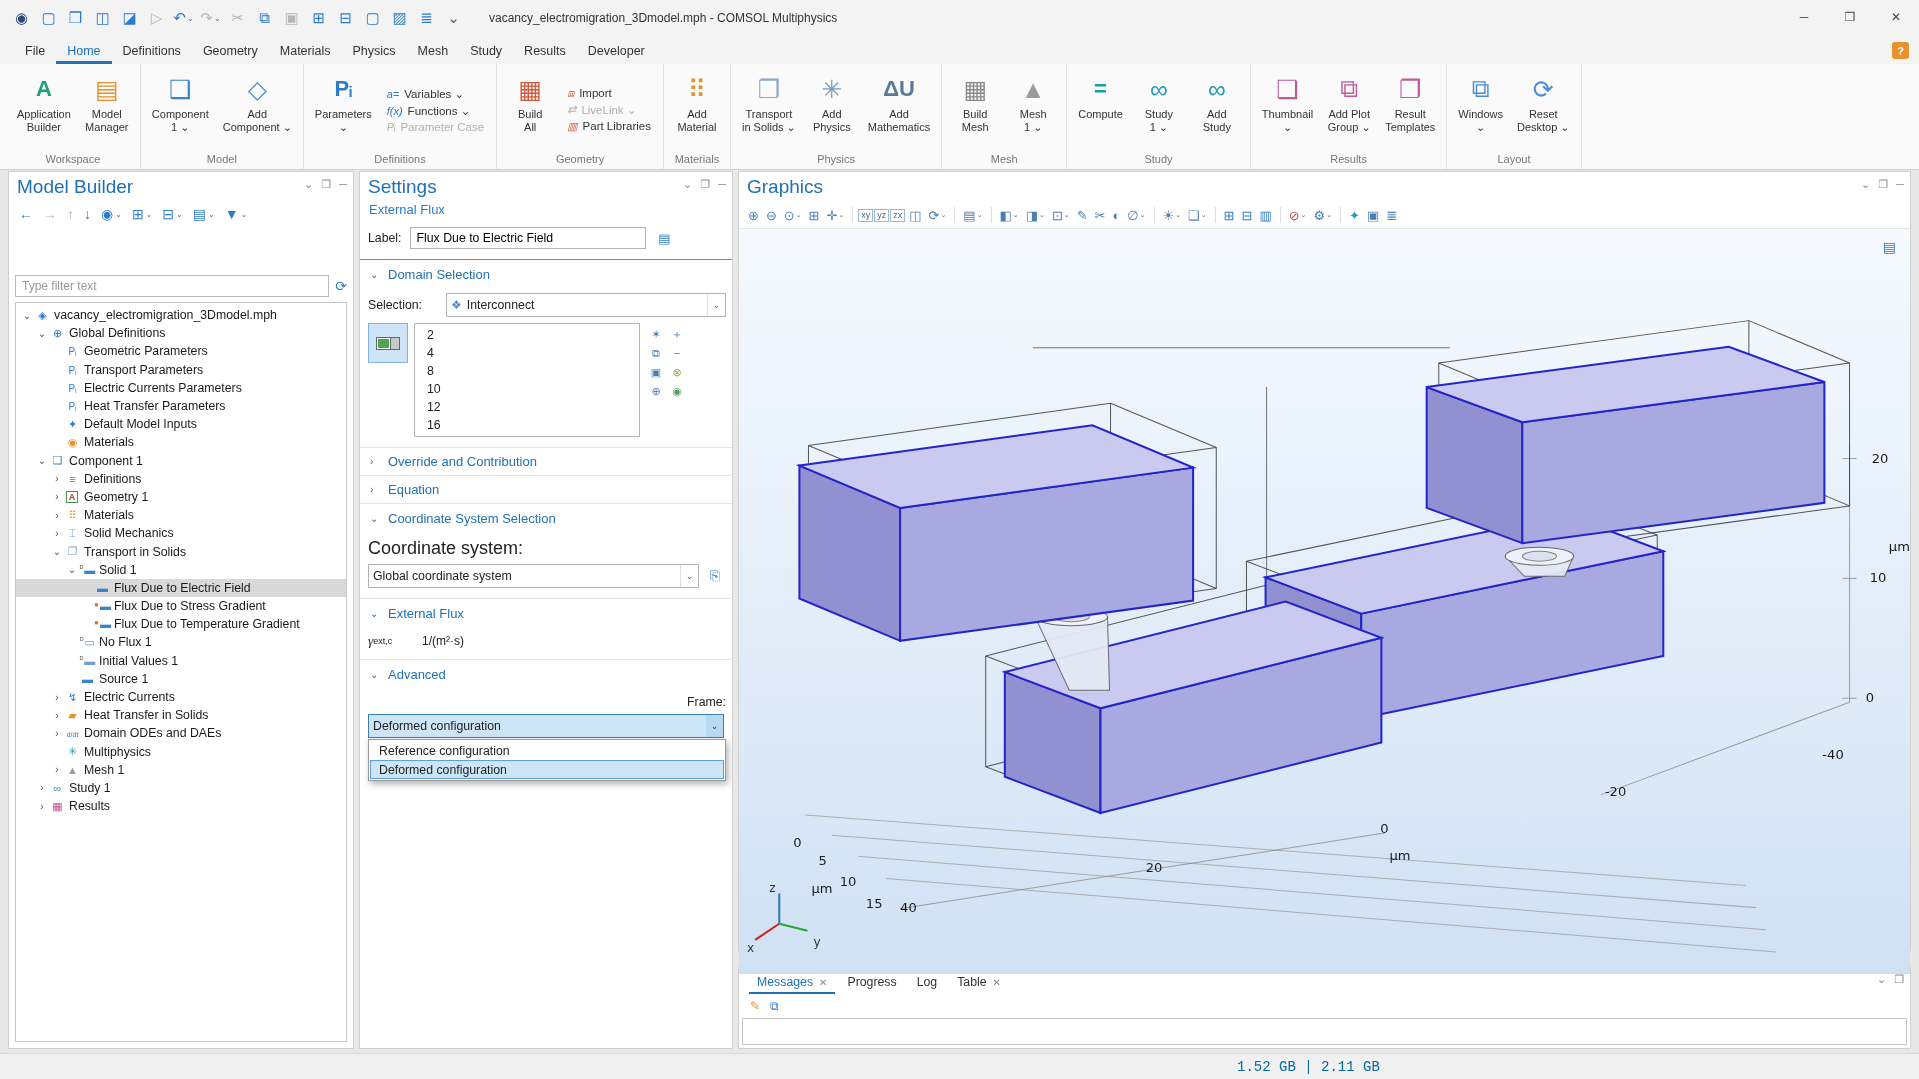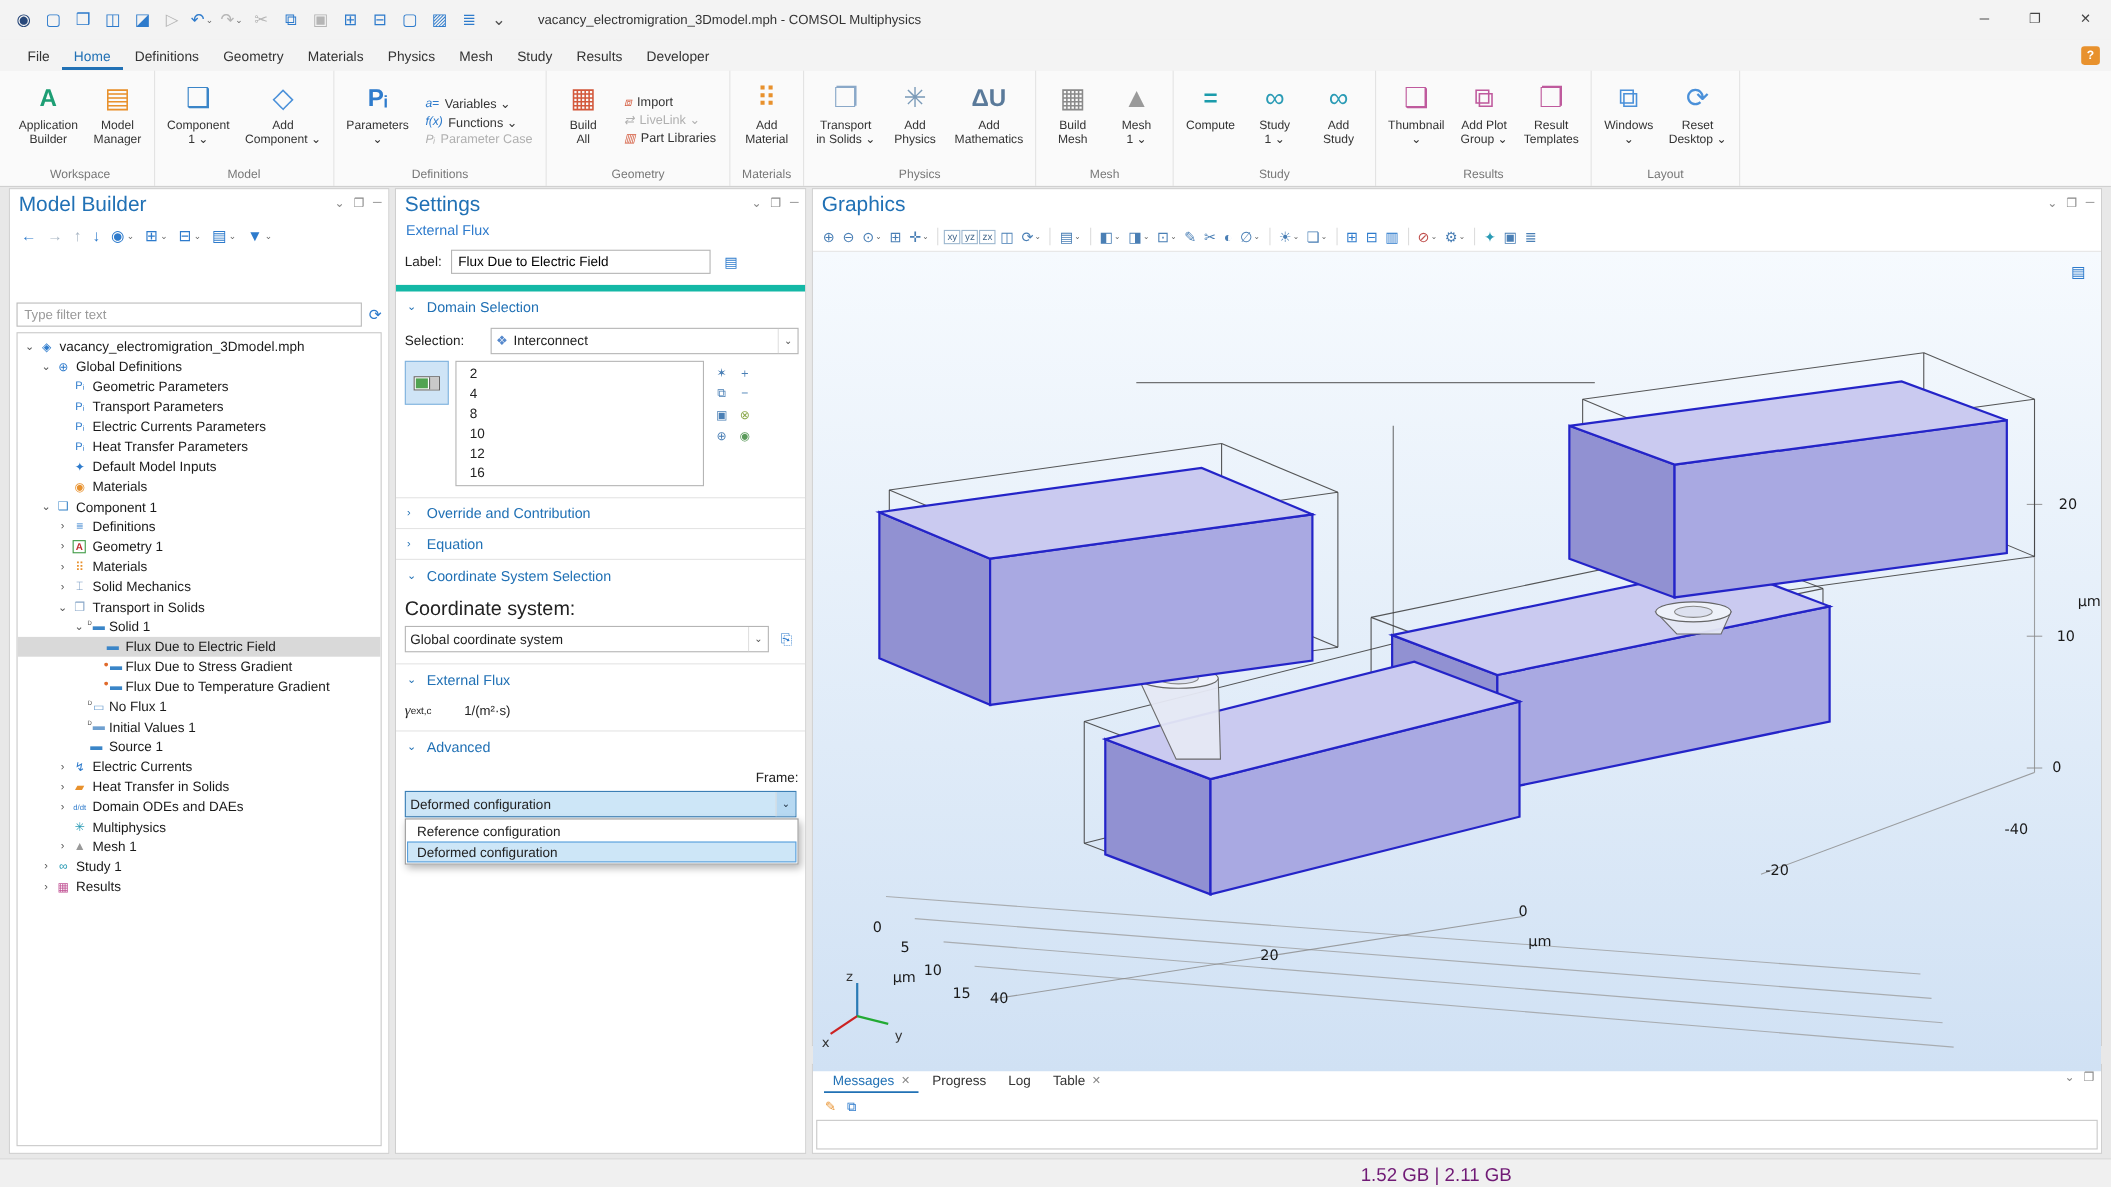--- a/index.html
+++ b/index.html
@@ -68,21 +68,21 @@
   .trow.sel { background:#d9d9d9; }
   .tchev { width:14px; text-align:center; color:#555; font-size:10px; flex:0 0 14px; }
   .ticon { width:17px; flex:0 0 17px; text-align:center; font-size:11px; position:relative; }
   .ticon .pre { font-size:8px; position:relative; top:-3px; margin-right:1px; }
   .ticon.geom-box { font-size:9px; font-weight:bold; color:#c03030; border:1px solid #3f9b45; width:12px; flex:0 0 12px; margin:0 3px 0 2px; line-height:10px; height:12px; }
   .tlabel { padding-left:3px; color:#1a1a1a; }
 
   
   .settings-body { flex:1; padding:0 0 6px; overflow:hidden; }
   .sub-title { color:#2e7bcc; font-size:13px; padding:0 9px 8px; }
-  .label-row { display:flex; align-items:center; padding:2px 8px 10px; gap:8px; border-bottom:6px solid #14b8a6; }
+  .label-row { display:flex; align-items:center; padding:2px 8px 10px; gap:8px; border-bottom:1px solid #14b8a6; }
   .label-row label { font-size:12.3px; }
   #label-input { width:236px; height:22px; border:1px solid #b5b5b5; padding:0 6px; font-size:12.3px; font-family:inherit; }
   .mini-btn { width:22px; height:20px; display:flex; align-items:center; justify-content:center; color:#2e7bcc; font-size:13px; }
   .sec-head { display:flex; align-items:center; gap:8px; height:28px; padding:0 0 0 10px;
     color:#2171b5; font-size:13px; border-bottom:1px solid #e4e4e4; }
   .sec-head.openh { border-bottom:none; }
   .sec-head .chev { font-size:10px; color:#2171b5; width:10px; }
   .sec-inner { padding:2px 6px 10px 8px; border-bottom:1px solid #e4e4e4; }
   .field-row { display:flex; align-items:center; gap:4px; margin:3px 0; }
   .flabel { width:74px; font-size:12.3px; flex:0 0 74px; }
@@ -132,21 +132,21 @@
   #msg-tabs { height:26px; flex:0 0 26px; display:flex; align-items:flex-end; padding-left:10px; gap:4px; position:relative; }
   .mtab { display:flex; align-items:center; gap:6px; padding:4px 8px 5px; font-size:12.3px; color:#333; }
   .mtab.active { color:#2171b5; box-shadow:inset 0 -2px 0 #2171b5; }
   .mtab .x { color:#888; font-size:10px; }
   #msg-toolbar { height:24px; display:flex; align-items:center; gap:4px; padding:0 8px; }
   .msg-ic { font-size:12px; padding:0 3px; }
   #msg-box { flex:1; border:1px solid #c8c8c8; margin:0 3px 3px; }
 
   
   #statusbar { height:26px; flex:0 0 26px; background:#f0f0f0; border-top:1px solid #d8d8d8; position:relative; }
-  #mem { position:absolute; left:1237px; top:5px; font-size:17px; color:#701a75; }
+  #mem { position:absolute; left:1237px; top:5px; font-size:14px; color:#0369a1;font-family:Liberation Mono, monospace; }
 </style>
 </head>
 <body>
 
 <div id="window">
 
   <div id="titlebar">
     <div id="qat">
         <span class="qicon" style="color: rgb(40, 72, 122);">◉</span>
         <span class="qicon">▢</span>

